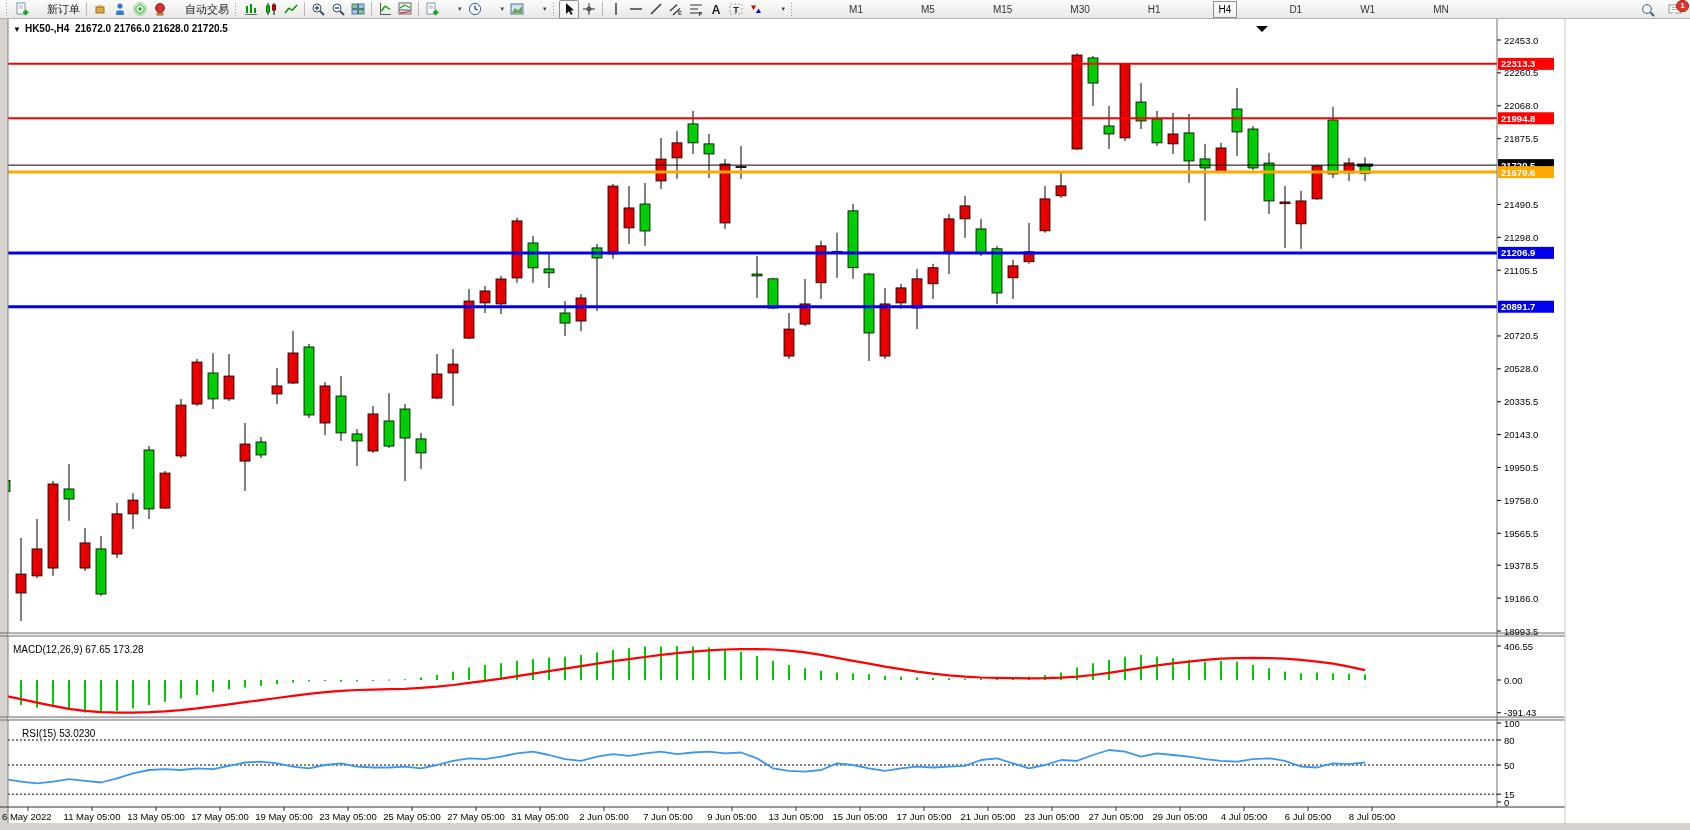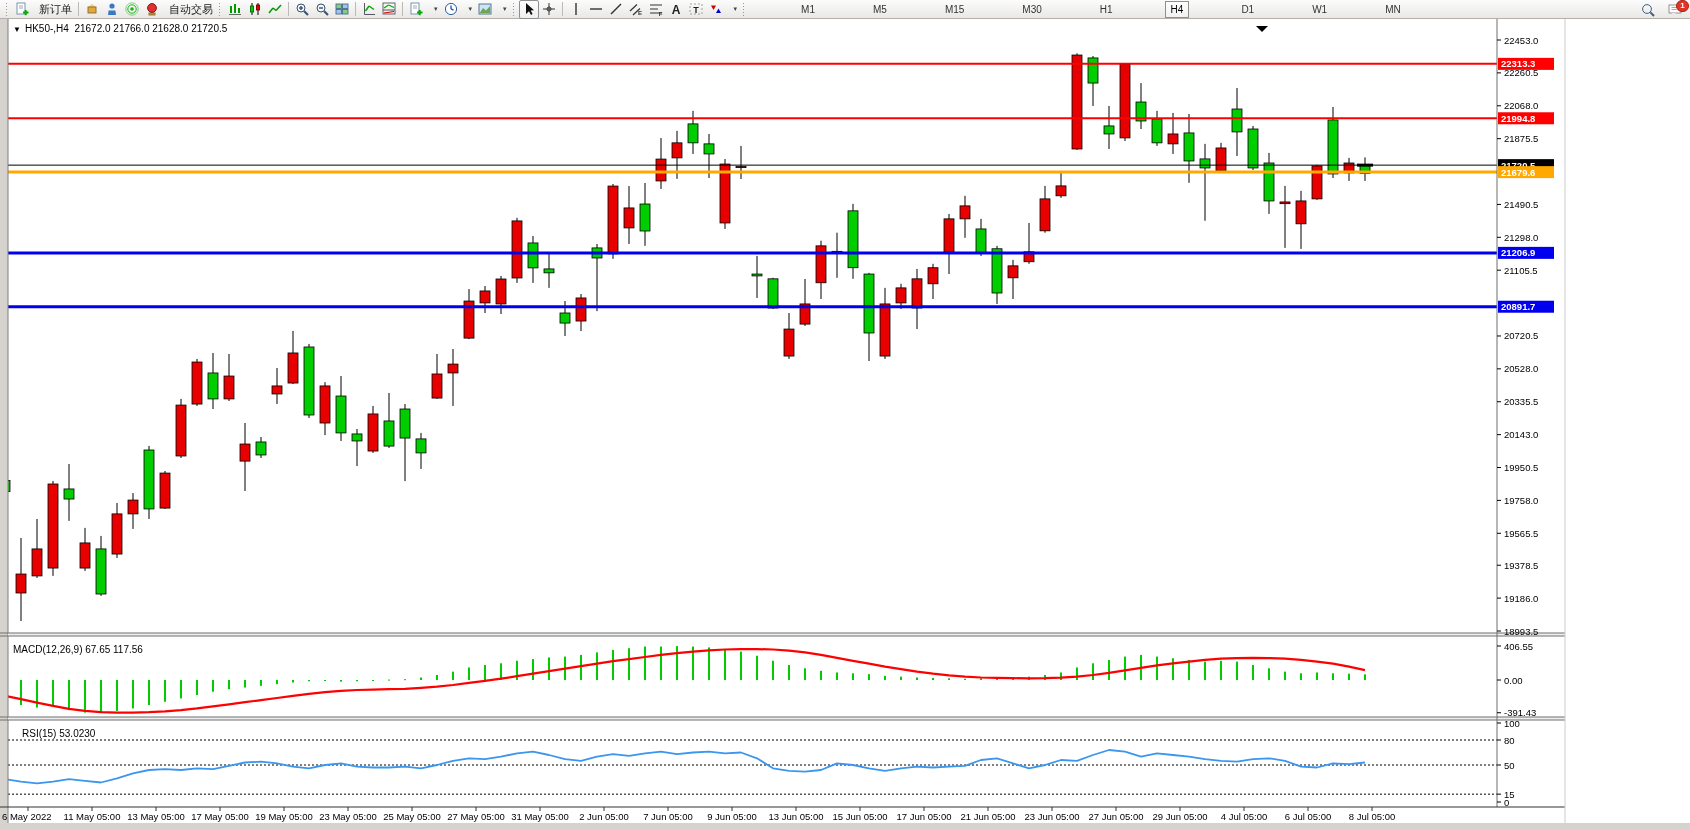--- a/index.html
+++ b/index.html
@@ -2,40 +2,40 @@
 <html><head>
 <meta charset="utf-8">
 <style>
   html,body{margin:0;padding:0;}
   body{width:1690px;height:830px;overflow:hidden;background:#fff;
        font-family:"Liberation Sans",sans-serif;-webkit-font-smoothing:none;}
   #toolbar{box-sizing:border-box;display:flex;align-items:center;height:19px;
     background:linear-gradient(#fcfcfc,#e9e8e6);border-bottom:1px solid #b3b0aa;
     padding:0 3px;position:relative;z-index:5;}
   .tb-btn{display:inline-flex;align-items:center;height:17px;padding:0 2px;
-    border:1px solid transparent;border-radius:2px;gap:10px;cursor:default;}
+    border:1px solid transparent;border-radius:2px;gap:18px;cursor:default;}
   .tb-btn.active{background:linear-gradient(#ffffff,#efefef);border-color:#8f8f8f;}
   .tb-label{font-size:11px;color:#1a1a1a;white-space:nowrap;}
   .tb-dd{font-size:7px;color:#444;margin-left:1px;}
   .tb-sep{width:1px;height:14px;background:#bcbab6;margin:0 3px;flex:0 0 auto;}
   .tb-grip{width:3px;height:15px;margin:0 4px 0 2px;flex:0 0 auto;
     background-image:radial-gradient(circle,#9b9893 35%,transparent 40%);
     background-size:3px 3px;}
   .tf-btn{font-size:10px;line-height:15px;padding:0 5px;height:15px;color:#333;
     border:1px solid transparent;margin-left:46px;}
   .tf-btn.active{background:linear-gradient(#ffffff,#f2f1ef);border-color:#8f8f8f;color:#000;text-align:center;}
   #tb-right{position:absolute;right:5px;top:0;height:19px;display:flex;align-items:center;gap:7px;}
   #notif-badge{position:absolute;top:-1px;right:-5px;min-width:7px;padding:0 2px;height:10px;
     background:#e03526;border:1px solid #b02015;border-radius:6px;color:#fff;font-size:8px;
     line-height:10px;text-align:center;font-weight:bold;}
   #chart-root{position:relative;width:1690px;height:811px;background:#fff;}
   #chart-svg{position:absolute;left:0;top:0;}
   svg{font-family:"Liberation Sans",sans-serif;}
   .ovl{position:absolute;font-size:10px;color:#000;white-space:nowrap;z-index:3;}
-  #symbol-title{left:13px;top:4px;font-weight:normal;}
+  #symbol-title{left:13px;top:4px;font-weight:bold;}
   #symbol-title .dd{font-size:8px;margin-right:4px;}
   #macd-label{left:13px;top:625px;font-size:10px;}
   #rsi-label{left:22px;top:709px;font-size:10px;}
 </style>
 </head>
 <body>
 
 <div id="toolbar">
     <div class="tb-grip"></div>
     <div class="tb-btn">
@@ -843,15 +843,15 @@
         <text x="1180" y="801" fill="#000" text-anchor="middle">29 Jun 05:00</text>
         <line x1="1244" y1="788" x2="1244" y2="792" stroke="#333"></line>
         <text x="1244" y="801" fill="#000" text-anchor="middle">4 Jul 05:00</text>
         <line x1="1308" y1="788" x2="1308" y2="792" stroke="#333"></line>
         <text x="1308" y="801" fill="#000" text-anchor="middle">6 Jul 05:00</text>
         <line x1="1372" y1="788" x2="1372" y2="792" stroke="#333"></line>
         <text x="1372" y="801" fill="#000" text-anchor="middle">8 Jul 05:00</text>
       </g>
     </svg>
   <div class="ovl" id="symbol-title"><span class="dd">▼</span><span>HK50-,H4</span>&nbsp;&nbsp;<span>21672.0 21766.0 21628.0 21720.5</span></div>
-  <div class="ovl" id="macd-label"><span>MACD(12,26,9)</span> <span>67.65 117.56</span></div>
+  <div class="ovl" id="macd-label"><span>MACD(12,26,9)</span> <span>67.65 173.28</span></div>
   <div class="ovl" id="rsi-label"><span>RSI(15)</span> <span>53.0230</span></div>
 </div>
 
 </body></html>

